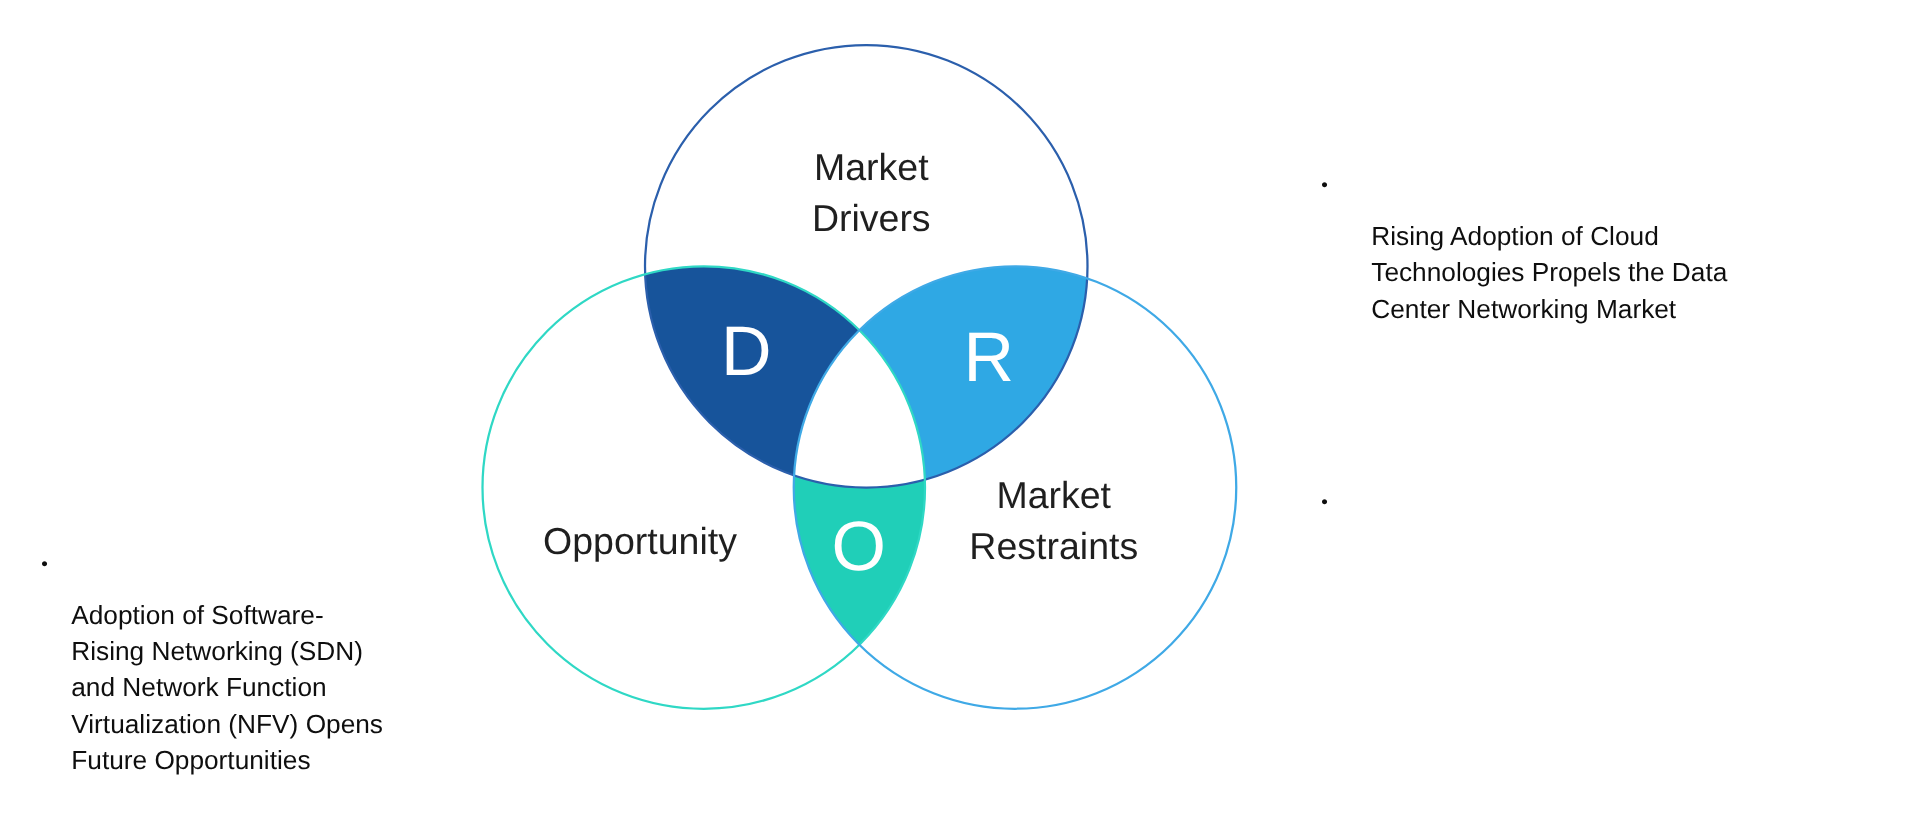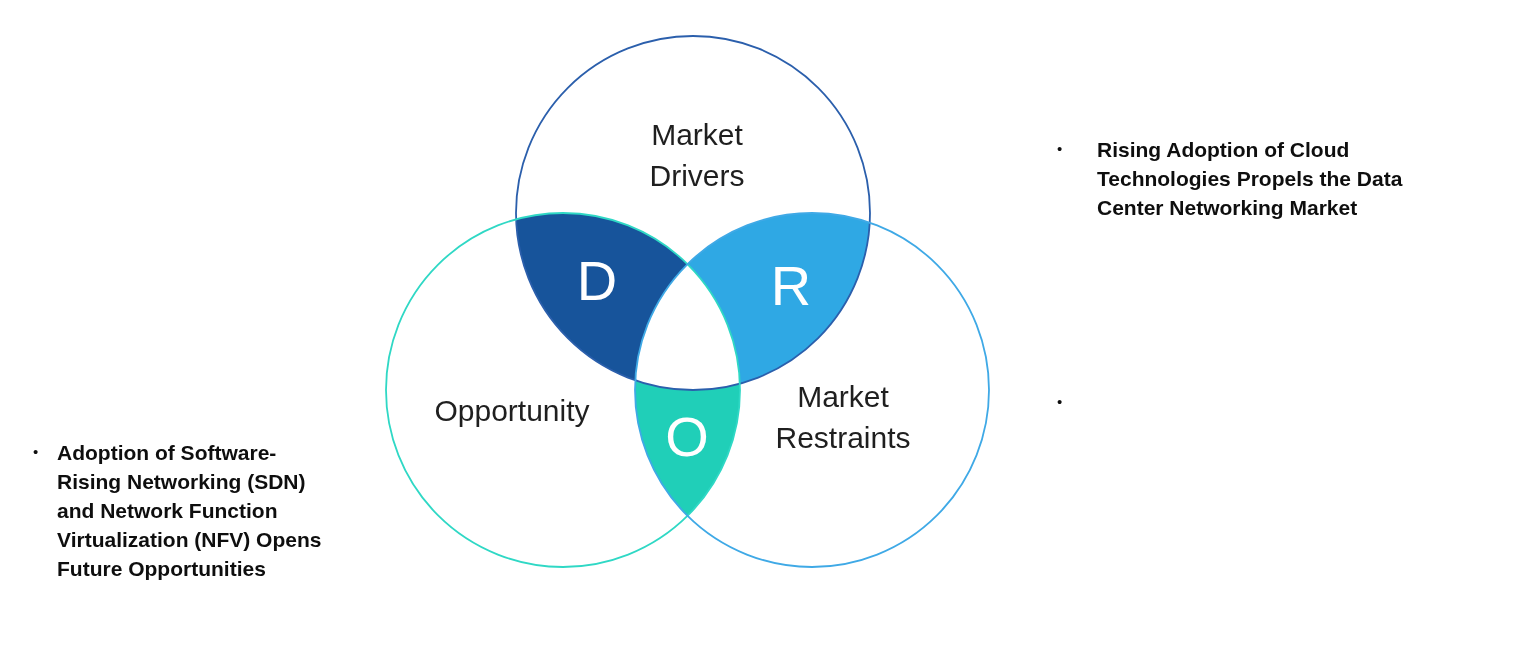--- a/index.html
+++ b/index.html
@@ -39,23 +39,24 @@
     color: #0e0e0e;
   }
   .annotation .bullet {
     flex: 0 0 auto;
     font-size: 15px;
     line-height: 27px;
     color: #0e0e0e;
   }
   .annotation .ann-text {
     font-size: 21px;
-    font-weight: 700;
+    font-weight: 400;
     line-height: 29px;
     white-space: pre-line;
+    margin-top: 40px;
   }
   .ann-left { left: 33px; top: 438px; }
   .ann-left .bullet { width: 24px; }
   .ann-right-top { left: 1057px; top: 135px; }
   .ann-right-top .bullet { width: 40px; }
   .ann-right-bottom { left: 1057px; top: 388px; }
   .ann-right-bottom .bullet { width: 29px; }
 
   .footer-url {
     position: absolute;
@@ -96,21 +97,21 @@
     <circle cx="563" cy="390" r="177" fill="none" stroke-width="1.8" stroke="#2fd8c5"></circle>
     <circle cx="812" cy="390" r="177" fill="none" stroke-width="1.8" stroke="#3fa9e6"></circle>
   </svg>
 
   <div class="region-letter" style="left:597px; top:281px;">D</div>
   <div class="region-letter" style="left:791px; top:286px;">R</div>
   <div class="region-letter" style="left:687px; top:437px;">O</div>
 
   <div class="circle-label" style="left:697px; top:155px;">Market
 Drivers</div>
-  <div class="circle-label" style="left:512px; top:410px;">Opportunity</div>
+  <div class="circle-label" style="left:512px; top:434px;">Opportunity</div>
   <div class="circle-label" style="left:843px; top:417px;">Market
 Restraints</div>
 
   <div class="annotation ann-left">
     <span class="bullet">•</span>
     <div class="ann-text">Adoption of Software-
 Rising Networking (SDN)
 and Network Function
 Virtualization (NFV) Opens
 Future Opportunities</div>

